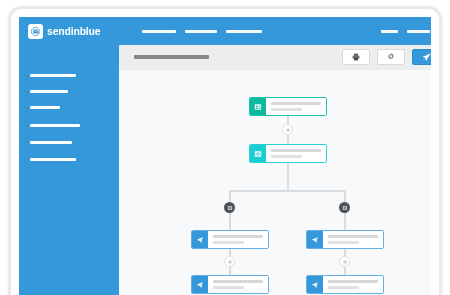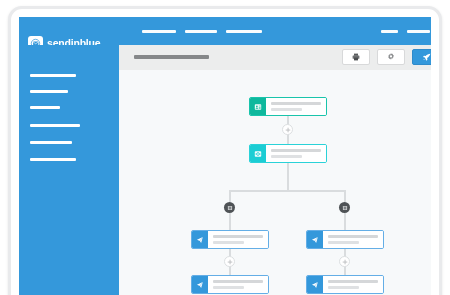--- a/index.html
+++ b/index.html
@@ -25,21 +25,21 @@
     background:#f7f9fa;
     overflow:hidden;
   }
 
   
   #topbar{
     position:absolute;left:0;top:0;right:0;height:28px;
     background:#3498db;
   }
   #brand{
-    position:absolute;left:9px;top:16px;
+    position:absolute;left:9px;top:4px;
     display:flex;align-items:center;gap:4px;
     height:20px;
   }
   #brand-mark{
     width:15px;height:15px;border-radius:3px;background:#ffffff;
     display:flex;align-items:center;justify-content:center;
   }
   #brand-mark svg{display:block;}
   #brand-text{
     color:#ffffff;font-size:10.5px;font-weight:bold;letter-spacing:-.2px;

